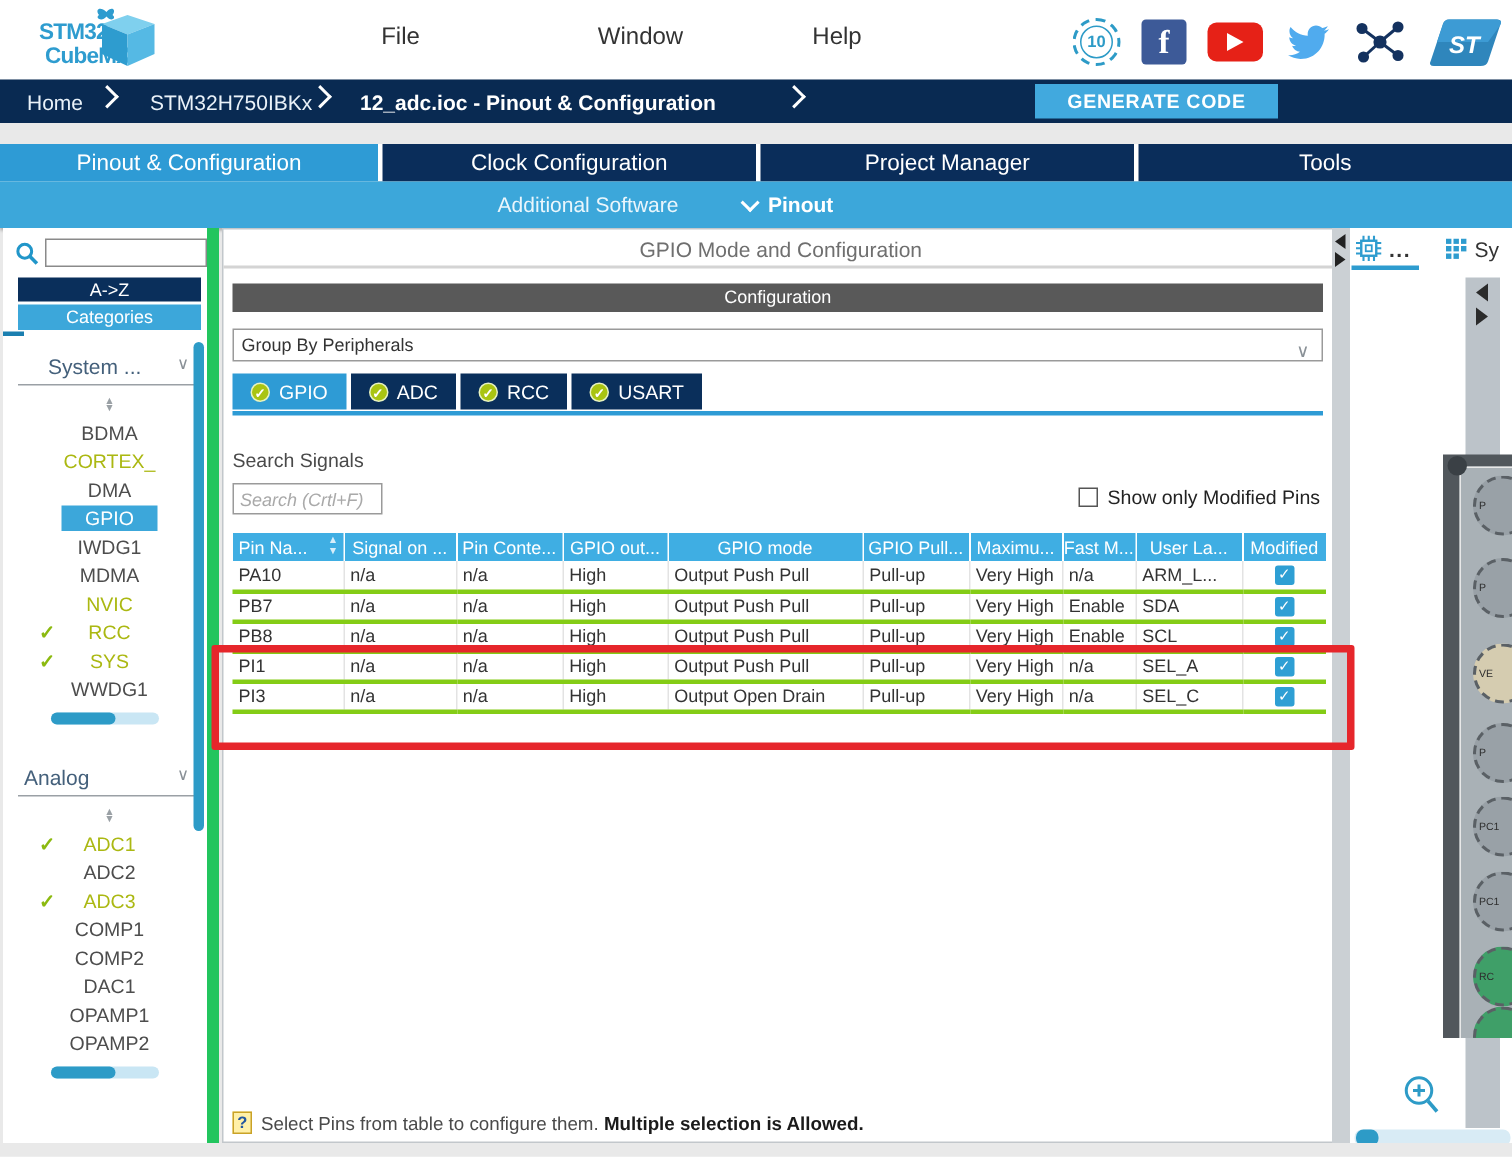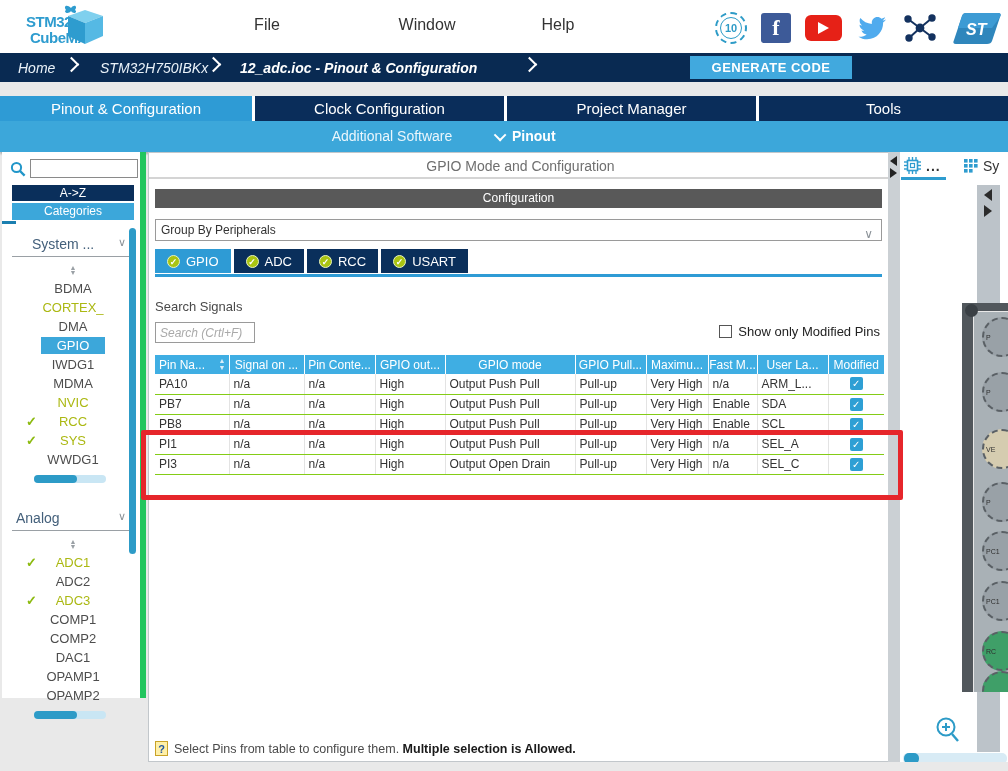--- a/index.html
+++ b/index.html
@@ -16,38 +16,38 @@
   .mi-file { left:267px; } .mi-window { left:427px; } .mi-help { left:558px; }
   .top-icons { position:absolute; right:6px; top:8px; height:40px; display:flex; align-items:center; gap:14px; }
   .badge10 { width:32px; height:32px; border:2px dashed #2D9BC7; border-radius:50%; display:flex; align-items:center; justify-content:center; }
   .badge10 b { border:1px solid #2D9BC7; border-radius:50%; width:22px; height:22px; font-size:11px; color:#2D9BC7; display:flex; align-items:center; justify-content:center;}
   .fb { width:30px; height:30px; background:#3D5A98; border-radius:3px; color:#fff; font-weight:bold; font-size:22px; text-align:center; line-height:30px; font-family:"Liberation Serif", serif;}
   .yt { width:37px; height:26px; background:#E62117; border-radius:6px; display:flex; align-items:center; justify-content:center;}
   .yt i { display:block; width:0; height:0; border-left:11px solid #fff; border-top:6px solid transparent; border-bottom:6px solid transparent;}
 
   
   .crumbbar { position:absolute; left:0; top:53px; width:1008px; height:29px; background:#092A52; color:#fff; }
-  .crumb { position:absolute; top:7px; font-size:14px; color:#EAF2F9;font-style:italic; }
+  .crumb { position:absolute; top:7px; font-size:14px; color:#EAF2F9; }
   .c0 { left:18px; } .c1 { left:100px; } .c2 { left:240px; font-weight:bold; color:#fff; }
   .chev { position:absolute; top:6px; width:11px; height:11px; border-top:2px solid #fff; border-right:2px solid #fff; transform:rotate(45deg); }
   .ch0 { left:66px; } .ch1 { left:208px; } .ch2 { left:524px; }
   .gen-btn { position:absolute; left:690px; top:56px; width:162px; height:23px; background:#41A9DE; color:#fff; font-weight:bold; font-size:13px; text-align:center; line-height:23px; letter-spacing:0.5px; cursor:pointer; }
 
   
   .maintabs { position:absolute; left:0; top:96px; width:1008px; height:25px; display:flex; background:#fff; }
   .mtab { width:252px; height:25px; background:#0A2D5A; color:#fff; font-size:15px; text-align:center; line-height:25px; border-left:3px solid #fff; cursor:pointer;}
   .mtab:first-child { border-left:none; }
   .mtab.active { background:#2E9BD5; }
   .subbar { position:absolute; left:0; top:121px; width:1008px; height:31px; background:#3CA7DA; box-shadow:0 2px 2px rgba(0,0,0,0.25); }
   .subbar .addsw { position:absolute; left:392px; top:7px; transform:translateX(-50%); color:#EAF6FC; font-size:14px; cursor:pointer;}
   .subbar .pinout { position:absolute; left:497px; top:7px; color:#fff; font-size:14px; font-weight:bold; cursor:pointer; display:flex; gap:6px; align-items:center;}
   .vchev { width:9px; height:9px; border-left:2px solid #fff; border-bottom:2px solid #fff; transform:rotate(-45deg) translateY(-2px); display:inline-block;}
 
   
-  .sidebar { position:absolute; left:2px; top:152px; width:144px; height:546px; background:#fff; border-right:6px solid #22c55e; }
+  .sidebar { position:absolute; left:2px; top:152px; width:144px; height:610px; background:#fff; border-right:8px solid #22c55e; }
   .sb-search { position:absolute; left:8px; top:7px; display:flex; align-items:center; gap:4px;}
   .sb-search input { width:108px; height:19px; border:1px solid #8A8A8A; font-size:12px; padding:0 3px;}
   .az-tab { position:absolute; left:10px; top:33px; width:122px; height:16px; background:#0A2F5B; color:#fff; font-size:12px; text-align:center; line-height:16px; cursor:pointer;}
   .cat-tab { position:absolute; left:10px; top:51px; width:122px; height:17px; background:#3CA7DA; color:#fff; font-size:12px; text-align:center; line-height:17px; cursor:pointer;}
   .cat-under { position:absolute; left:0px; top:69px; width:14px; height:3px; background:#1B7FB0; }
   .sb-section { position:absolute; left:10px; width:122px; }
   .sb-sec-head { font-size:14px; color:#44607B; padding-left:20px; cursor:pointer; }
   .sb-sec-head .chv { float:right; margin-right:8px; color:#8A9197; font-size:11px;}
   .sb-sec-line { border-bottom:1px solid #9AA0A5; margin-top:4px; }
   .sorter { text-align:center; color:#9AA0A5; font-size:7px; line-height:5px; margin-top:8px; cursor:pointer;}
@@ -74,21 +74,21 @@
   .blue-line { height:3px; background:#2E9BD5; margin-top:1px; }
   .search-label { margin-top:22px; font-size:13px; color:#4A4A4A; }
   .search-row { margin-top:8px; height:21px; position:relative; }
   .search-row input { width:100px; height:21px; border:1px solid #9A9A9A; font-size:12px; font-style:italic; padding:0 4px; color:#737373;}
   .search-row input::placeholder { color:#A9A9A9; }
   .mod-filter { position:absolute; right:2px; top:2px; display:flex; align-items:center; gap:6px; font-size:13px; color:#222; cursor:pointer;}
   .mod-filter .cb { width:13px; height:13px; border:1px solid #555; background:#fff; }
   table.sig { margin-top:12px; border-collapse:collapse; table-layout:fixed; width:729px; }
   table.sig th { background:#3FAEE3; color:#fff; font-weight:normal; font-size:12px; height:19px; border-left:1px solid #fff; text-align:center; overflow:hidden; white-space:nowrap; position:relative;}
   table.sig th:first-child { border-left:none; text-align:left; padding-left:4px;}
-  table.sig td { font-size:12px; color:#333; height:20px; border-bottom:1px solid #84cc16; border-left:1px solid #E3E3E3; padding-left:4px; overflow:hidden; white-space:nowrap; background:#fff;}
+  table.sig td { font-size:12px; color:#333; height:20px; border-bottom:3px solid #84cc16; border-left:1px solid #E3E3E3; padding-left:4px; overflow:hidden; white-space:nowrap; background:#fff;}
   table.sig td:first-child { border-left:none; }
   .sort-ic { position:absolute; right:3px; top:2px; font-size:7px; line-height:7px; color:#D8EEFA; }
   .modcell { text-align:center; padding-left:0 !important; }
   .modbox { width:13px; height:13px; background:#2E9FD4; border-radius:2px; margin:0 auto; color:#fff; font-size:10px; line-height:13px; text-align:center; cursor:pointer;}
   .help-foot { position:absolute; left:6px; bottom:5px; display:flex; align-items:center; gap:6px; font-size:12.5px; color:#4A4A4A;}
   .help-ic { width:13px; height:15px; background:#FFF0A8; border:1px solid #C9A227; color:#2457A0; font-weight:bold; font-size:11px; text-align:center; line-height:14px;}
   .help-foot b { color:#1A1A1A; }
 
   
   .red-box { position:absolute; left:141px; top:430px; width:762px; height:70px; border:5px solid #E6262B; border-radius:2px; z-index:60; pointer-events:none; }

